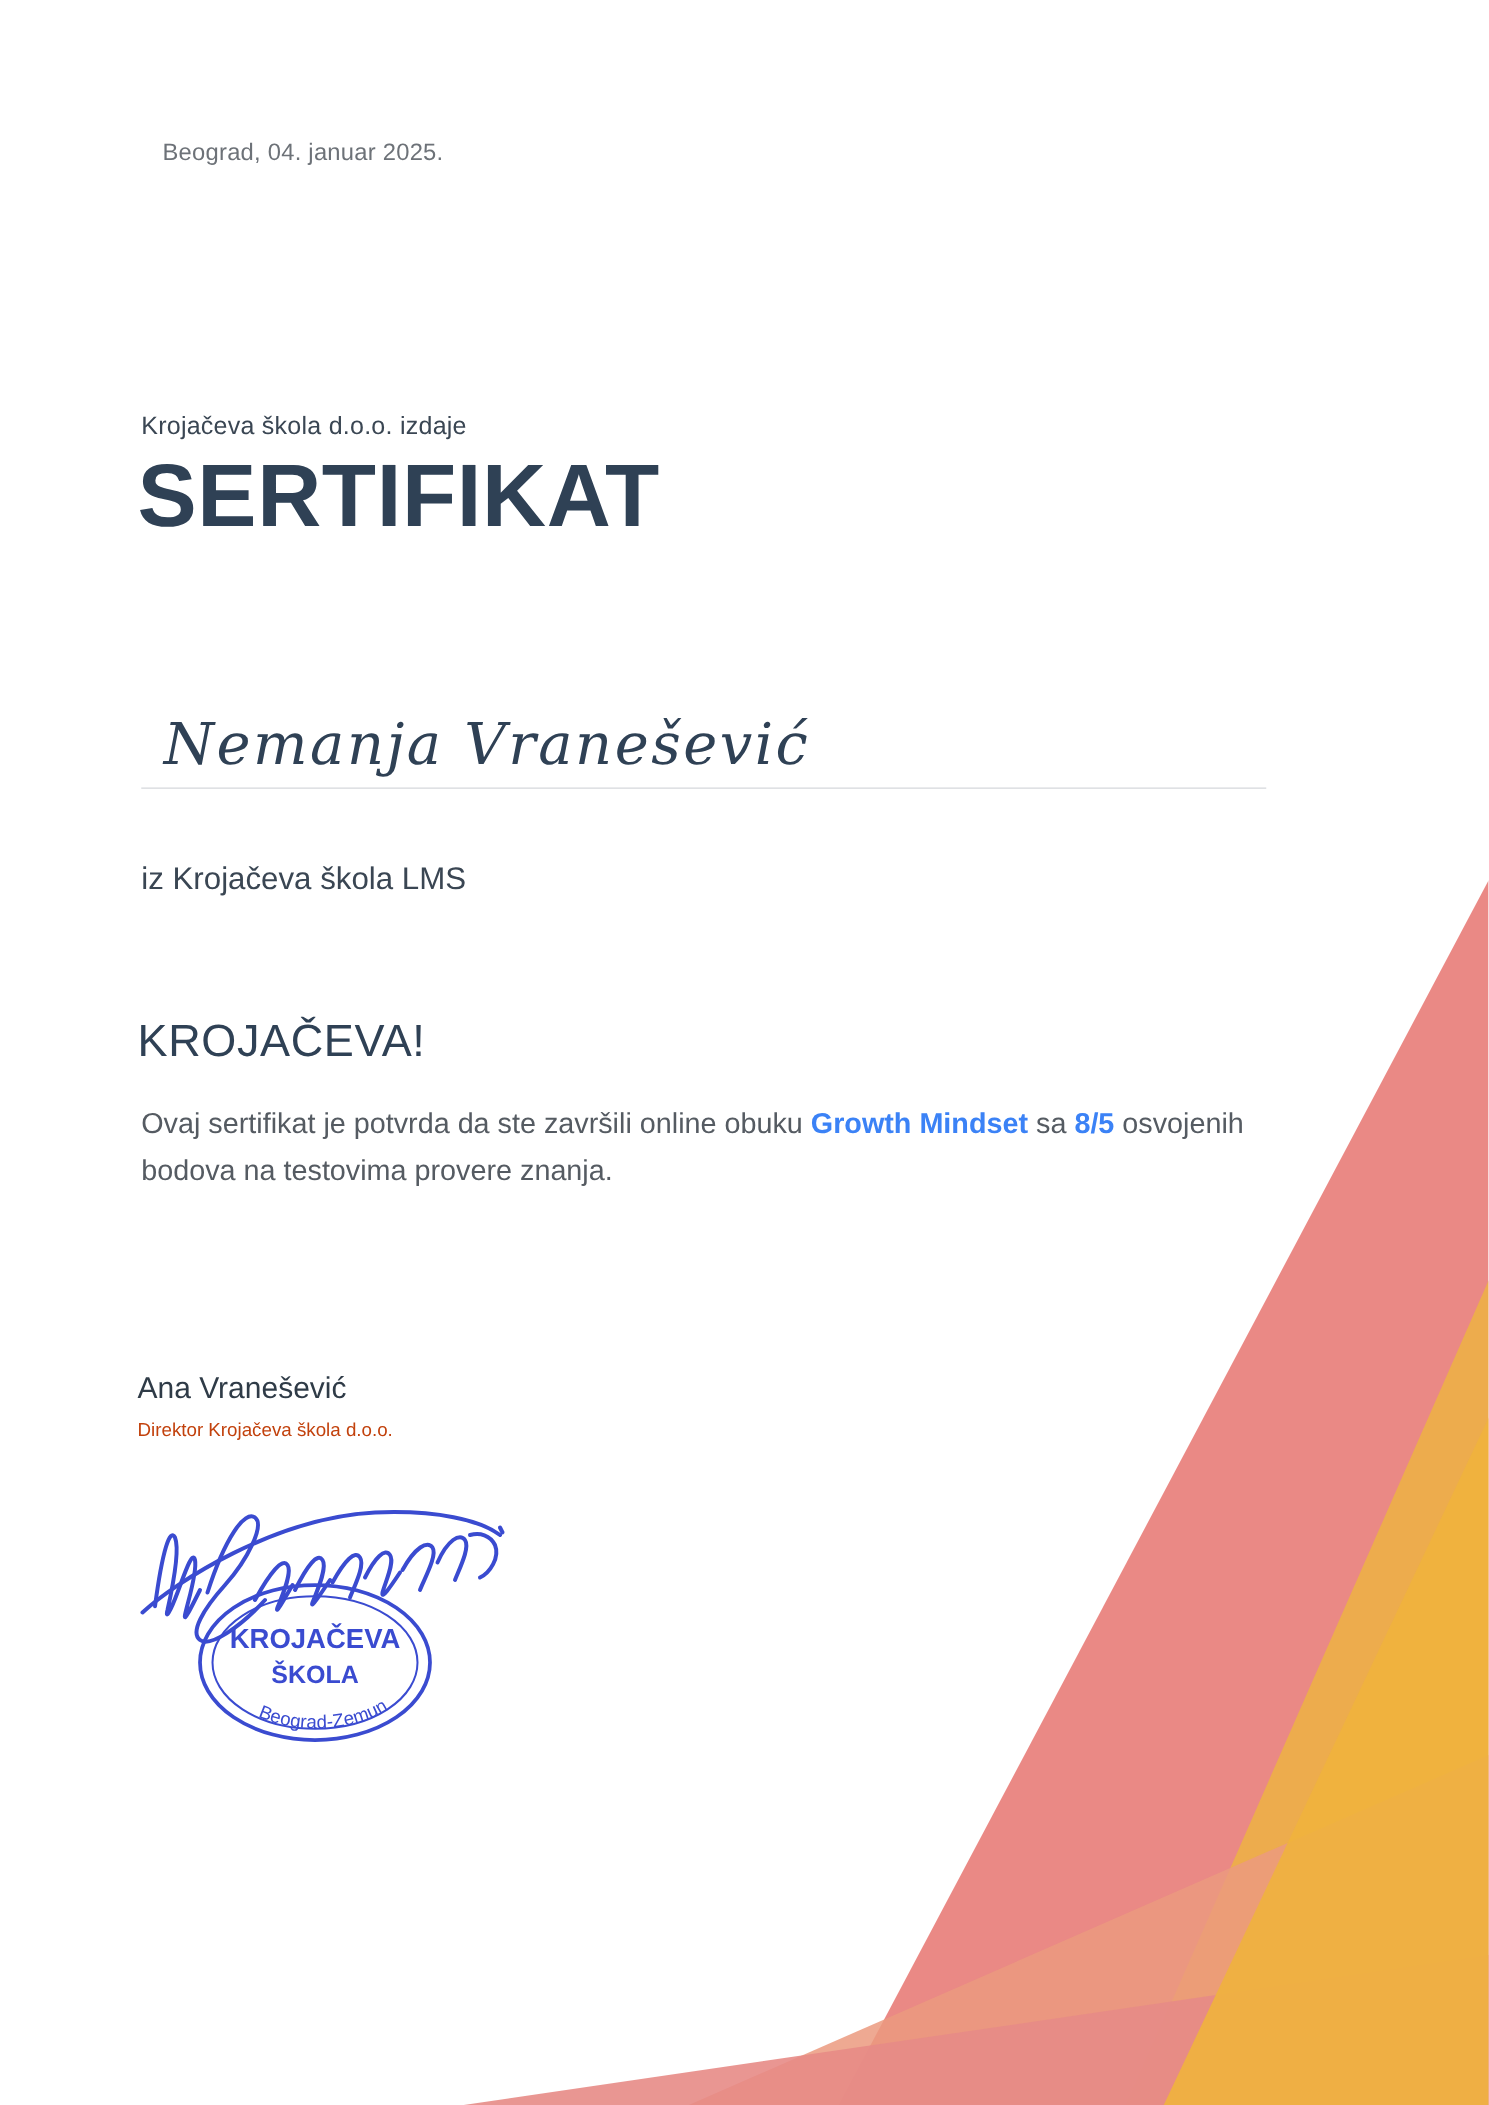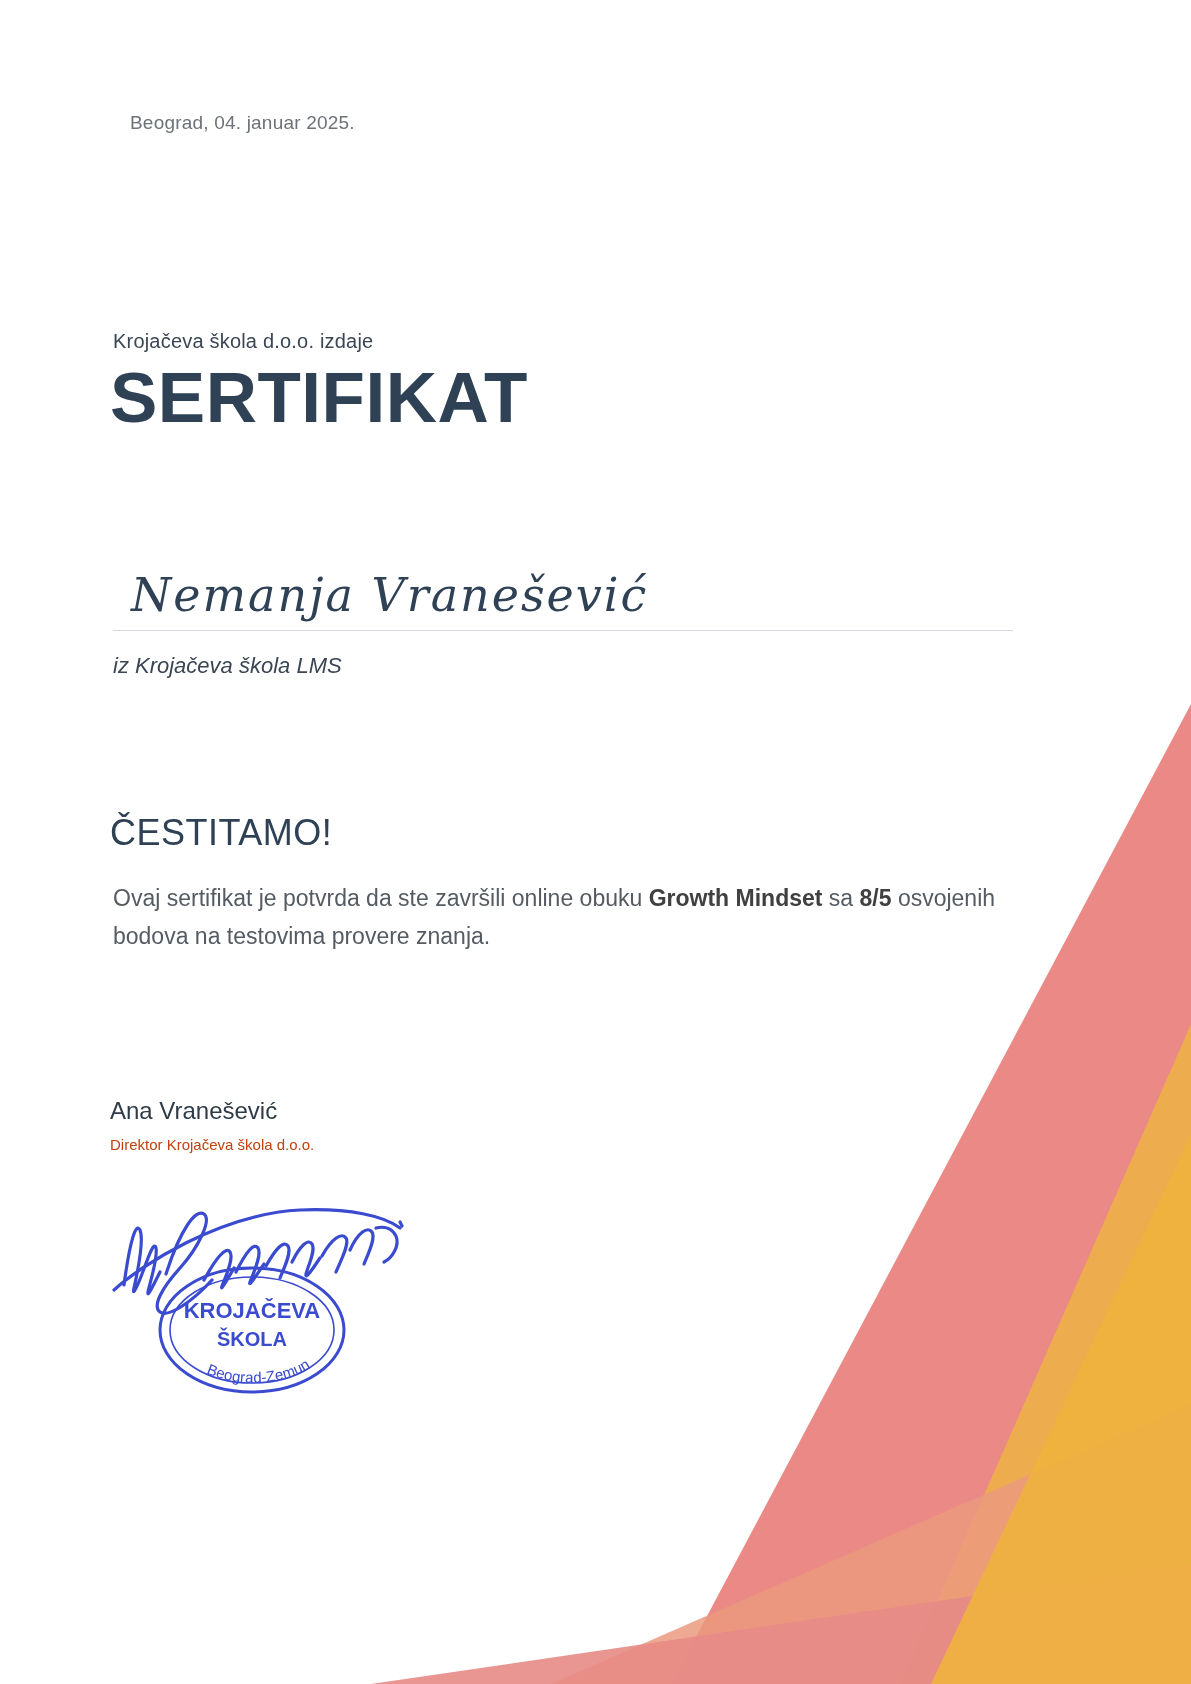--- a/index.html
+++ b/index.html
@@ -97,23 +97,22 @@
     position: absolute;
     left: 113px;
     top: 630px;
     width: 900px;
     height: 1px;
     background: #d5d8dc;
   }
   .recipient-from {
     position: absolute;
     left: 113px;
-    top: 653px;
-    font-size: 22px;
-    font-style: italic;
+    top: 689px;
+    font-size: 25px;
     color: #3a4653;
   }
 
   
   .congrats {
     position: absolute;
     left: 110px;
     top: 812px;
     font-size: 36px;
     font-weight: 400;
@@ -124,21 +123,21 @@
     position: absolute;
     left: 113px;
     top: 880px;
     width: 900px;
     font-size: 23px;
     line-height: 1.65;
     color: #555b62;
   }
   .body-text .em {
     font-weight: 700;
-    color: #404040;
+    color: #3b82f6;
   }
 
   
   .sig-name {
     position: absolute;
     left: 110px;
     top: 1097px;
     font-size: 24px;
     color: #2f3b47;
   }
@@ -173,21 +172,21 @@
   <div class="date-line">Beograd, 04. januar 2025.</div>
 
 
   <div class="issuer">Krojačeva škola d.o.o. izdaje</div>
   <div class="cert-title">SERTIFIKAT</div>
 
   <div class="recipient">Nemanja Vranešević</div>
   <div class="recipient-rule"></div>
   <div class="recipient-from">iz Krojačeva škola LMS</div>
 
-  <div class="congrats">ČESTITAMO!</div>
+  <div class="congrats">KROJAČEVA!</div>
   <div class="body-text">
     <span>Ovaj sertifikat je potvrda da ste završili online obuku </span><span class="em">Growth Mindset</span><span> sa </span><span class="em">8/5</span><span> osvojenih bodova na testovima provere znanja.</span>
   </div>
 
   <div class="sig-name">Ana Vranešević</div>
   <div class="sig-role">Direktor Krojačeva škola d.o.o.</div>
 
   <svg class="sig-graphic" viewBox="0 0 330 250">
 
     <g fill="none" stroke="#3a4bd0" stroke-width="3.2" stroke-linecap="round">

